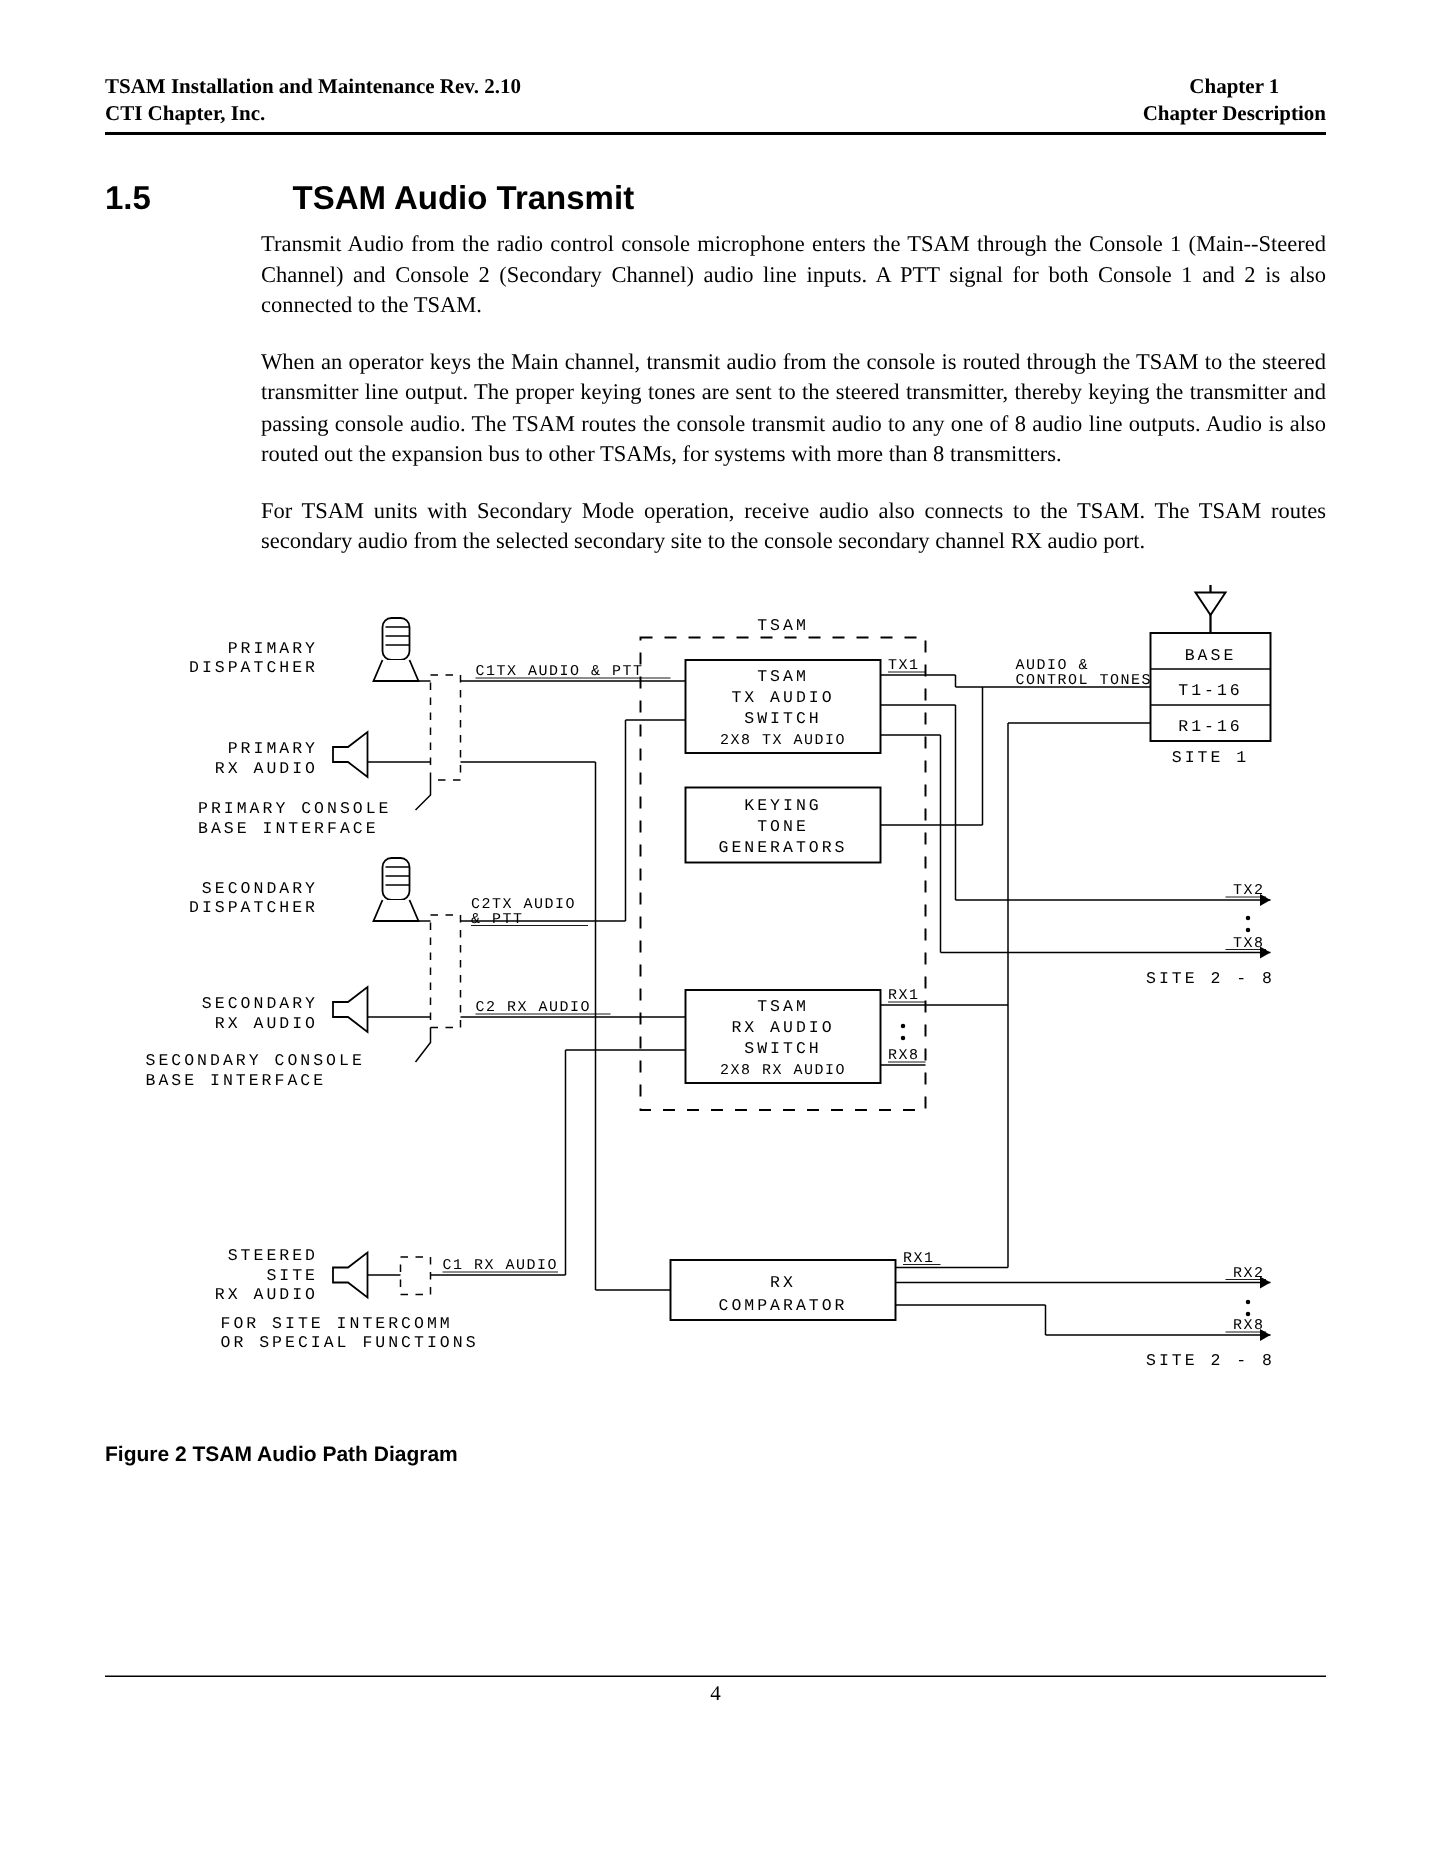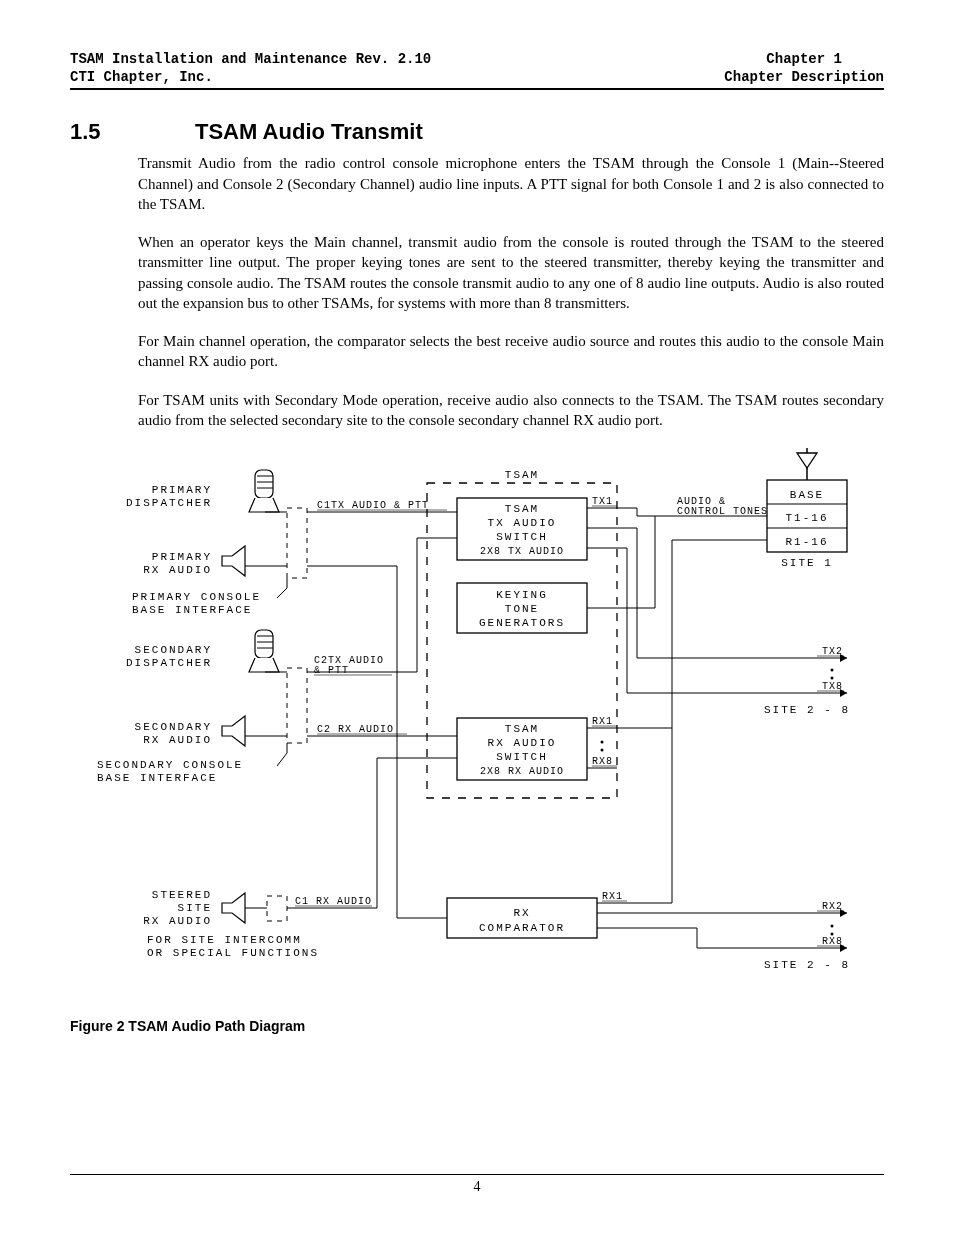--- a/index.html
+++ b/index.html
@@ -8,21 +8,21 @@
     color: #000;
     background: #fff;
     margin: 0;
     padding: 50px 70px 30px 70px;
     width: 954px;
     box-sizing: border-box;
   }
   .header {
     display: flex;
     justify-content: space-between;
-    font-family: Liberation Mono, monospace;
+    font-family: Liberation Serif, serif;
     font-weight: bold;
     font-size: 14px;
     border-bottom: 2px solid #000;
     padding-bottom: 2px;
     margin-bottom: 23px;
   }
   .header .left, .header .right {
     line-height: 1.3;
   }
   .header .right {
@@ -40,21 +40,21 @@
     font-size: 22px;
     width: 125px;
     flex-shrink: 0;
   }
   .section-title {
     font-family: Arial, Helvetica, sans-serif;
     font-weight: bold;
     font-size: 22px;
   }
   .body-text {
-    margin-left: 68px;
+    margin-left: 104px;
     text-align: justify;
     line-height: 1.35;
   }
   .body-text p {
     margin: 0 0 18px 0;
   }
   .figure-wrap {
     margin: 10px 0 0 0;
     text-align: center;
   }
@@ -101,21 +101,20 @@
 </div>
 
 <div class="section-row">
   <div class="section-num">1.5</div>
   <div class="section-title">TSAM Audio Transmit</div>
 </div>
 
 <div class="body-text">
   <p>Transmit Audio from the radio control console microphone enters the TSAM through the Console 1 (Main--Steered Channel) and Console 2 (Secondary Channel) audio line inputs.  A PTT signal for both Console 1 and 2 is also connected to the TSAM.</p>
   <p>When an operator keys the Main channel, transmit audio from the console is routed through the TSAM to the steered transmitter line output.  The proper keying tones are sent to the steered transmitter, thereby keying the transmitter and passing console audio.  The TSAM routes the console transmit audio to any one of 8 audio line outputs.  Audio is also routed out the expansion bus to other TSAMs, for systems with more than 8 transmitters.</p>
-  <p>For Main channel operation, the comparator selects the best receive audio source and routes this audio to the console Main channel RX audio port.</p>
   <p>For TSAM units with Secondary Mode operation, receive audio also connects to the TSAM.  The TSAM routes secondary audio from the selected secondary site to the console secondary channel RX audio port.</p>
 </div>
 
 <div class="figure-wrap">
 <svg width="800" height="560" viewBox="0 0 800 560">
 
   <rect x="350" y="35" width="190" height="315" fill="none" stroke="#000" stroke-dasharray="8 8" stroke-width="1.3"></rect>
   <text class="dlabel" x="445" y="30" text-anchor="middle">TSAM</text>
 
   <rect x="380" y="50" width="130" height="62" fill="#fff" stroke="#000" stroke-width="1.3"></rect>

